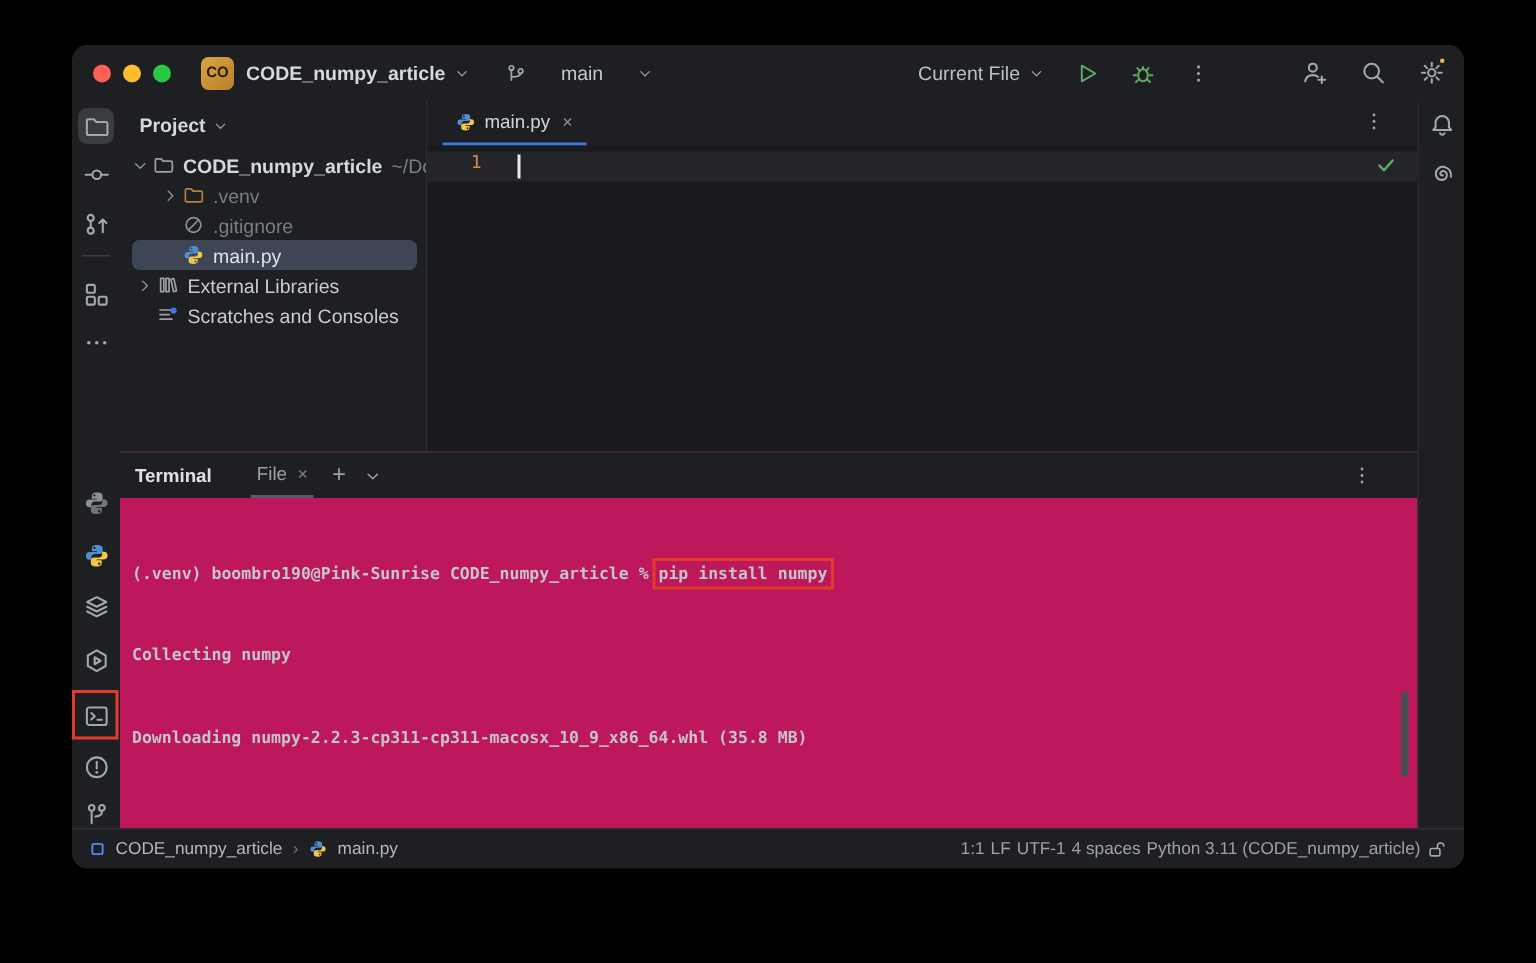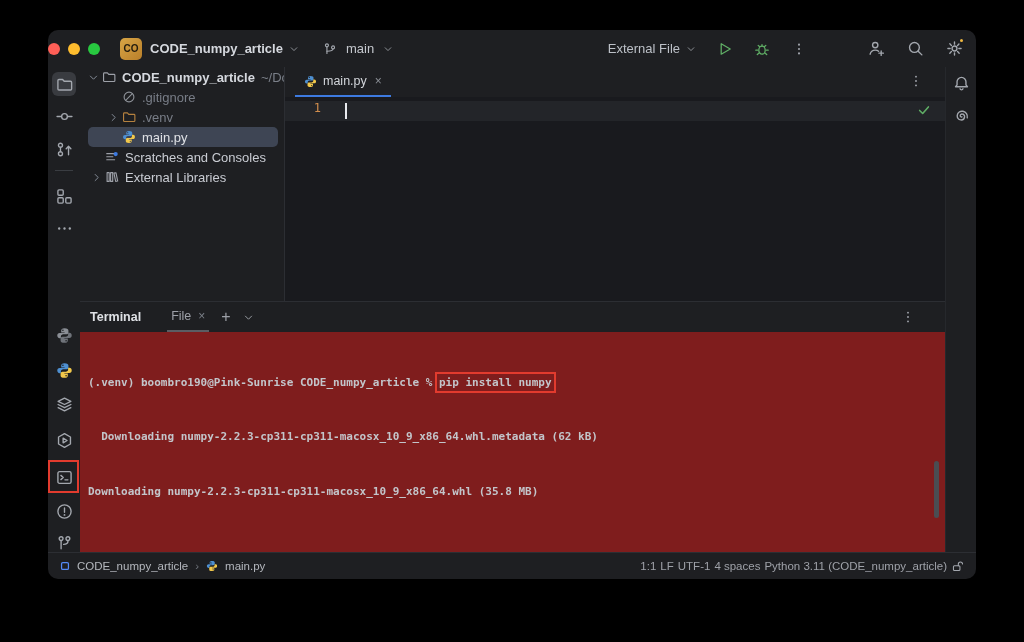--- a/index.html
+++ b/index.html
@@ -7,30 +7,30 @@
               font-family:"Liberation Sans", sans-serif; }
   svg { display:block; }
   .ico { stroke:#a3a7ae; fill:none; stroke-width:1.3; stroke-linecap:round; stroke-linejoin:round; }
 
   .window { position:absolute; left:48px; top:30px; width:928px; height:549px;
             background:#1e1f22; border-radius:10px; overflow:hidden; color:#ced1d6;
             box-shadow:0 18px 50px rgba(0,0,0,.7); }
 
   
   .titlebar { position:absolute; left:0; top:0; right:0; height:37px; display:flex;
-              align-items:center; padding:0 12px 0 0; font-size:13px;text-align:center; }
+              align-items:center; padding:0 12px 0 14px; font-size:13px;text-align:center; }
   .traffic { display:flex; gap:8px; margin-right:20px; }
   .tl { width:12px; height:12px; border-radius:50%; }
   .tl.r{background:#ff5f57}.tl.y{background:#febc2e}.tl.g{background:#28c840}
   .proj-badge { width:22px; height:22px; border-radius:5px; margin-right:8px;
                 background:linear-gradient(135deg,#d8a545,#b97f2a); color:#231c0e;
                 font-weight:bold; font-size:10px; display:flex; align-items:center; justify-content:center; }
   .tb-group { display:flex; align-items:center; gap:6px; cursor:default; }
   .tb-name { font-weight:600; color:#d5d8de; }
-  .branch-group { margin-left:24px; display:flex; align-items:center; gap:9px; color:#c4c7cd; }
+  .branch-group { margin-left:24px; display:flex; align-items:center; gap:23px; color:#c4c7cd; }
   .tb-right { margin-left:auto; display:flex; align-items:center; gap:17px; }
   .runcfg { display:flex; align-items:center; gap:6px; color:#bcc0c7; margin-right:2px; }
   .tb-icon { width:20px; height:20px; display:flex; align-items:center; justify-content:center; position:relative; }
   .gear-dot { position:absolute; right:-1px; top:-2px; width:7px; height:7px; border-radius:50%;
               background:#f0b840; border:2px solid #1e1f22; }
   .grp2 { display:flex; align-items:center; gap:19px; margin-left:40px; }
 
   
   .main { position:absolute; left:0; top:37px; right:0; bottom:27px; }
 
@@ -64,21 +64,21 @@
   .etab .close { color:#8b8f96; font-size:12px; margin-left:2px; }
   .tab-kebab { position:absolute; right:22px; top:7px; }
   .editor-body { position:absolute; left:0; right:0; top:30px; bottom:0; background:#191a1e; }
   .cur-line { position:absolute; left:0; right:0; top:4px; height:20px; background:#232529; }
   .gutter-num { position:absolute; left:0; top:4px; width:36px; height:20px; line-height:20px;
                 text-align:right; font:12px "DejaVu Sans Mono", monospace; color:#d08d4c; }
   .caret { position:absolute; left:60px; top:6px; width:1.5px; height:16px; background:#e8eaee; }
   .inspect-check { position:absolute; right:14px; top:6px; }
 
   .terminal { position:absolute; left:32px; right:31px; top:234px; bottom:0;
-              border-top:1px solid #2c2e33; background:#7f1d1d; }
+              border-top:1px solid #2c2e33; background:#be185d; }
   .term-header { height:30px; background:#1e1f22; display:flex; align-items:center; padding:0 10px; position:relative; }
   .term-title { font-weight:700; font-size:12.5px; color:#dfe1e5; margin-right:26px; }
   .term-tab { display:flex; align-items:center; gap:7px; height:30px; padding:0 4px;
               border-bottom:2px solid #5a5d63; color:#9da0a8; font-size:12.5px; }
   .term-tab .close { font-size:12px; color:#7a7f88; }
   .term-plus { margin-left:12px; color:#9da0a8; }
   .term-chev { margin-left:12px; }
   .term-header-right { position:absolute; right:12px; top:0; height:30px; display:flex; align-items:center; gap:18px; }
   .minimize-dash { width:12px; height:2px; background:#9da0a8; border-radius:1px; }
 
@@ -123,21 +123,21 @@
           <path d="M4.5 10.6c4.4 0 7-1.1 7-2.8"></path>
       </svg>
       <span>main</span>
       <svg width="10" height="10" viewBox="0 0 16 16" class="ico">
           <path d="M3.5 6 8 10.5 12.5 6"></path>
         </svg>
     </div>
 
     <div class="tb-right">
       <div class="runcfg">
-        <span>External File</span>
+        <span>Current File</span>
         <svg width="10" height="10" viewBox="0 0 16 16" class="ico">
             <path d="M3.5 6 8 10.5 12.5 6"></path>
           </svg>
       </div>
       <div class="tb-icon">
         <svg width="16" height="16" viewBox="0 0 16 16" class="ico" style="stroke:#5fad65">
             <path d="M4.2 2.8v10.4L13.2 8z"></path>
           </svg>
       </div>
       <div class="tb-icon">
@@ -259,96 +259,102 @@
           <circle cx="4.8" cy="3.4" r="1.8"></circle>
             <circle cx="11.2" cy="3.4" r="1.8"></circle>
             <path d="M4.8 5.4V13M11.2 5.4v.9c0 1.8-2.2 2.3-4 2.5"></path>
         </svg>
       </div>
 
       <div class="red-box" style="left:0; top:393px; width:31px; height:33px;"></div>
     </div>
 
     <div class="project-panel">
+      <div class="pp-header">
+        <span>Project</span>
+        <svg width="10" height="10" viewBox="0 0 16 16" class="ico">
+            <path d="M3.5 6 8 10.5 12.5 6"></path>
+          </svg>
+      </div>
       <div class="tree">
 
         <div class="tree-row" style="padding-left:5px">
           <span class="tr-chevron">
             <svg width="11" height="11" viewBox="0 0 16 16" class="ico" style="stroke:#8f96a3">
                 <path d="M3.5 6 8 10.5 12.5 6"></path>
               </svg>
           </span>
           <span class="tr-icon">
             <svg width="14" height="14" viewBox="0 0 16 16" class="ico" style="stroke:#9da0a8">
                 <path d="M1.8 4.3c0-.6.4-1 1-1h3.4l1.5 1.7h6a1 1 0 011 1v6.2a1 1 0 01-1 1H2.8a1 1 0 01-1-1z"></path>
               </svg>
           </span>
           <span class="tr-label bold">CODE_numpy_article</span>
           <span class="tr-path">~/Documen</span>
+        </div>
+
+        <div class="tree-row" style="padding-left:25px">
+          <span class="tr-chevron">
+            <svg width="11" height="11" viewBox="0 0 16 16" class="ico" style="stroke:#8f96a3">
+                <path d="M6 3.5 10.5 8 6 12.5"></path>
+              </svg>
+          </span>
+          <span class="tr-icon">
+            <svg width="14" height="14" viewBox="0 0 16 16" class="ico" style="stroke:#b5813f">
+                <path d="M1.8 4.3c0-.6.4-1 1-1h3.4l1.5 1.7h6a1 1 0 011 1v6.2a1 1 0 01-1 1H2.8a1 1 0 01-1-1z"></path>
+              </svg>
+          </span>
+          <span class="tr-label dim">.venv</span>
         </div>
 
         <div class="tree-row" style="padding-left:41px">
           <span class="tr-icon">
             <svg width="14" height="14" viewBox="0 0 16 16" class="ico" style="stroke:#8b8f96">
                 <circle cx="8" cy="8" r="5.6"></circle>
                 <path d="M4.2 11.8 11.8 4.2"></path>
               </svg>
           </span>
           <span class="tr-label dim">.gitignore</span>
-        </div>
-
-        <div class="tree-row" style="padding-left:25px">
-          <span class="tr-chevron">
-            <svg width="11" height="11" viewBox="0 0 16 16" class="ico" style="stroke:#8f96a3">
-                <path d="M6 3.5 10.5 8 6 12.5"></path>
-              </svg>
-          </span>
-          <span class="tr-icon">
-            <svg width="14" height="14" viewBox="0 0 16 16" class="ico" style="stroke:#b5813f">
-                <path d="M1.8 4.3c0-.6.4-1 1-1h3.4l1.5 1.7h6a1 1 0 011 1v6.2a1 1 0 01-1 1H2.8a1 1 0 01-1-1z"></path>
-              </svg>
-          </span>
-          <span class="tr-label dim">.venv</span>
         </div>
 
         <div class="tree-row" style="padding-left:8px">
           <span class="row-pill" style="background:#3e4554; padding:0 12px 0 33px; width:190px">
             <span class="tr-icon">
               <svg width="14" height="14" viewBox="0 0 16 16">
                 <path fill="#4e8fd0" d="M8 1.2c-2.3 0-3.1.9-3.1 2.2v1.7h3.2v.6H3.4c-1.4 0-2.2 1-2.2 2.4 0 1.5.8 2.4 2.2 2.4h1.2V9c0-1.2 1-2.1 2.2-2.1h3.1c1 0 1.8-.8 1.8-1.8V3.4c0-1.3-.9-2.2-3.7-2.2zM6.5 2.3a.75.75 0 110 1.5.75.75 0 010-1.5z"></path>
                 <path fill="#f2c84b" d="M8 14.8c2.3 0 3.1-.9 3.1-2.2v-1.7H7.9v-.6h4.7c1.4 0 2.2-1 2.2-2.4 0-1.5-.8-2.4-2.2-2.4h-1.2V7c0 1.2-1 2.1-2.2 2.1H6.1c-1 0-1.8.8-1.8 1.8v1.7c0 1.3.9 2.2 3.7 2.2zm1.5-1.1a.75.75 0 110-1.5.75.75 0 010 1.5z"></path>
               </svg>
             </span>
             <span class="tr-label" style="color:#dfe1e5">main.py</span>
           </span>
         </div>
 
+        <div class="tree-row" style="padding-left:8px">
+          <span class="tr-chevron">
+            <svg width="11" height="11" viewBox="0 0 16 16" class="ico" style="stroke:#8f96a3">
+                <path d="M6 3.5 10.5 8 6 12.5"></path>
+              </svg>
+          </span>
+          <span class="tr-icon">
+            <svg width="14" height="14" viewBox="0 0 16 16" class="ico" style="stroke:#9da0a8">
+              <path d="M2.4 13V3h2.4v10zM6.4 13V3h2.4v10z"></path>
+                <path d="M10.2 3.6l2.3-.5 2 9.5-2.3.5z"></path>
+            </svg>
+          </span>
+          <span class="tr-label">External Libraries</span>
+        </div>
+
         <div class="tree-row" style="padding-left:24px">
           <span class="tr-icon">
             <svg width="14" height="14" viewBox="0 0 16 16" class="ico" style="stroke:#9da0a8">
               <path d="M2 4.2h8M2 7.7h7M2 11.2h9"></path>
                 <circle cx="12.2" cy="4.6" r="2.4" fill="#3d7ae0" stroke="none"></circle>
             </svg>
           </span>
           <span class="tr-label">Scratches and Consoles</span>
-        </div>
-
-        <div class="tree-row" style="padding-left:8px">
-          <span class="tr-chevron">
-            <svg width="11" height="11" viewBox="0 0 16 16" class="ico" style="stroke:#8f96a3">
-                <path d="M6 3.5 10.5 8 6 12.5"></path>
-              </svg>
-          </span>
-          <span class="tr-icon">
-            <svg width="14" height="14" viewBox="0 0 16 16" class="ico" style="stroke:#9da0a8">
-              <path d="M2.4 13V3h2.4v10zM6.4 13V3h2.4v10z"></path>
-                <path d="M10.2 3.6l2.3-.5 2 9.5-2.3.5z"></path>
-            </svg>
-          </span>
-          <span class="tr-label">External Libraries</span>
         </div>
       </div>
     </div>
 
     <div class="editor">
       <div class="tabbar">
         <div class="etab">
           <svg width="13" height="13" viewBox="0 0 16 16">
             <path fill="#4e8fd0" d="M8 1.2c-2.3 0-3.1.9-3.1 2.2v1.7h3.2v.6H3.4c-1.4 0-2.2 1-2.2 2.4 0 1.5.8 2.4 2.2 2.4h1.2V9c0-1.2 1-2.1 2.2-2.1h3.1c1 0 1.8-.8 1.8-1.8V3.4c0-1.3-.9-2.2-3.7-2.2zM6.5 2.3a.75.75 0 110 1.5.75.75 0 010-1.5z"></path>
             <path fill="#f2c84b" d="M8 14.8c2.3 0 3.1-.9 3.1-2.2v-1.7H7.9v-.6h4.7c1.4 0 2.2-1 2.2-2.4 0-1.5-.8-2.4-2.2-2.4h-1.2V7c0 1.2-1 2.1-2.2 2.1H6.1c-1 0-1.8.8-1.8 1.8v1.7c0 1.3.9 2.2 3.7 2.2zm1.5-1.1a.75.75 0 110-1.5.75.75 0 010 1.5z"></path>
@@ -396,21 +402,21 @@
                 <circle cx="8" cy="8" r="1.1" fill="#9da0a8"></circle>
                 <circle cx="8" cy="13" r="1.1" fill="#9da0a8"></circle>
             </svg>
           </span>
           <span><span class="minimize-dash"></span></span>
         </div>
       </div>
 
       <div class="term-body">
         <div class="tline"><span>(.venv) boombro190@Pink-Sunrise CODE_numpy_article % </span><span class="cmd-box">pip install numpy</span></div>
-        <div class="tline">  Downloading numpy-2.2.3-cp311-cp311-macosx_10_9_x86_64.whl.metadata (62 kB)</div>
+        <div class="tline">Collecting numpy</div>
         <div class="tline">Downloading numpy-2.2.3-cp311-cp311-macosx_10_9_x86_64.whl (35.8 MB)</div>
         
         
         
         
         
         
         
       </div>
       <div class="term-scrollbar"></div>

